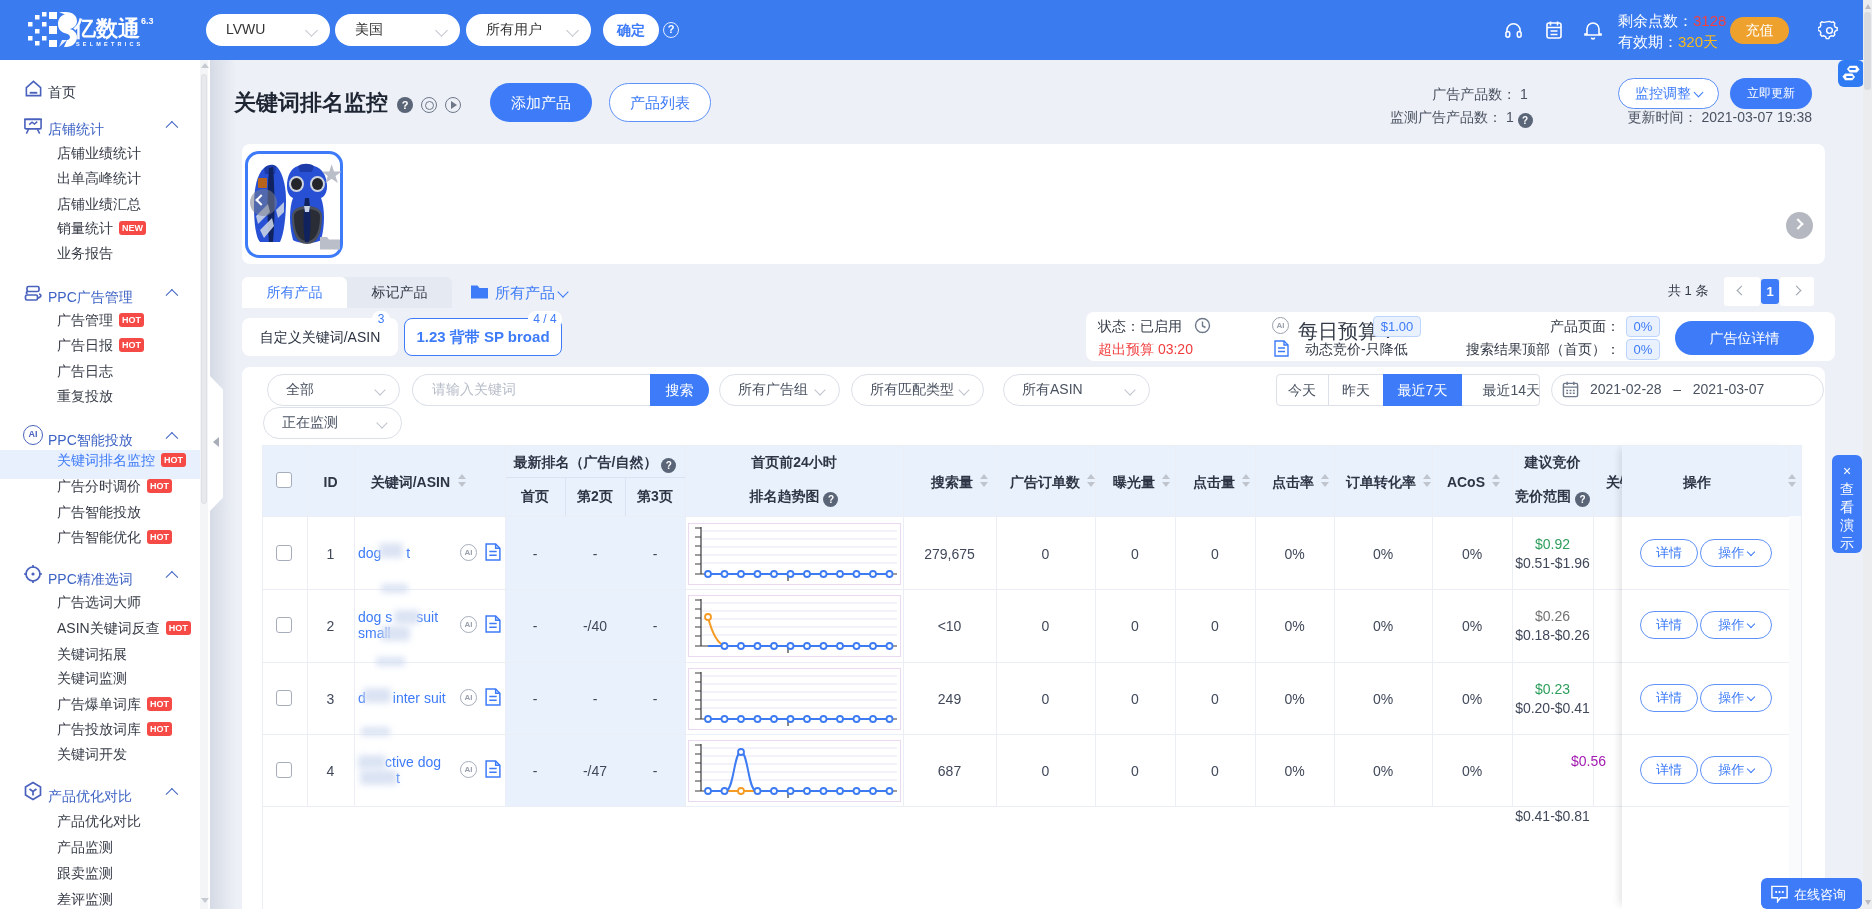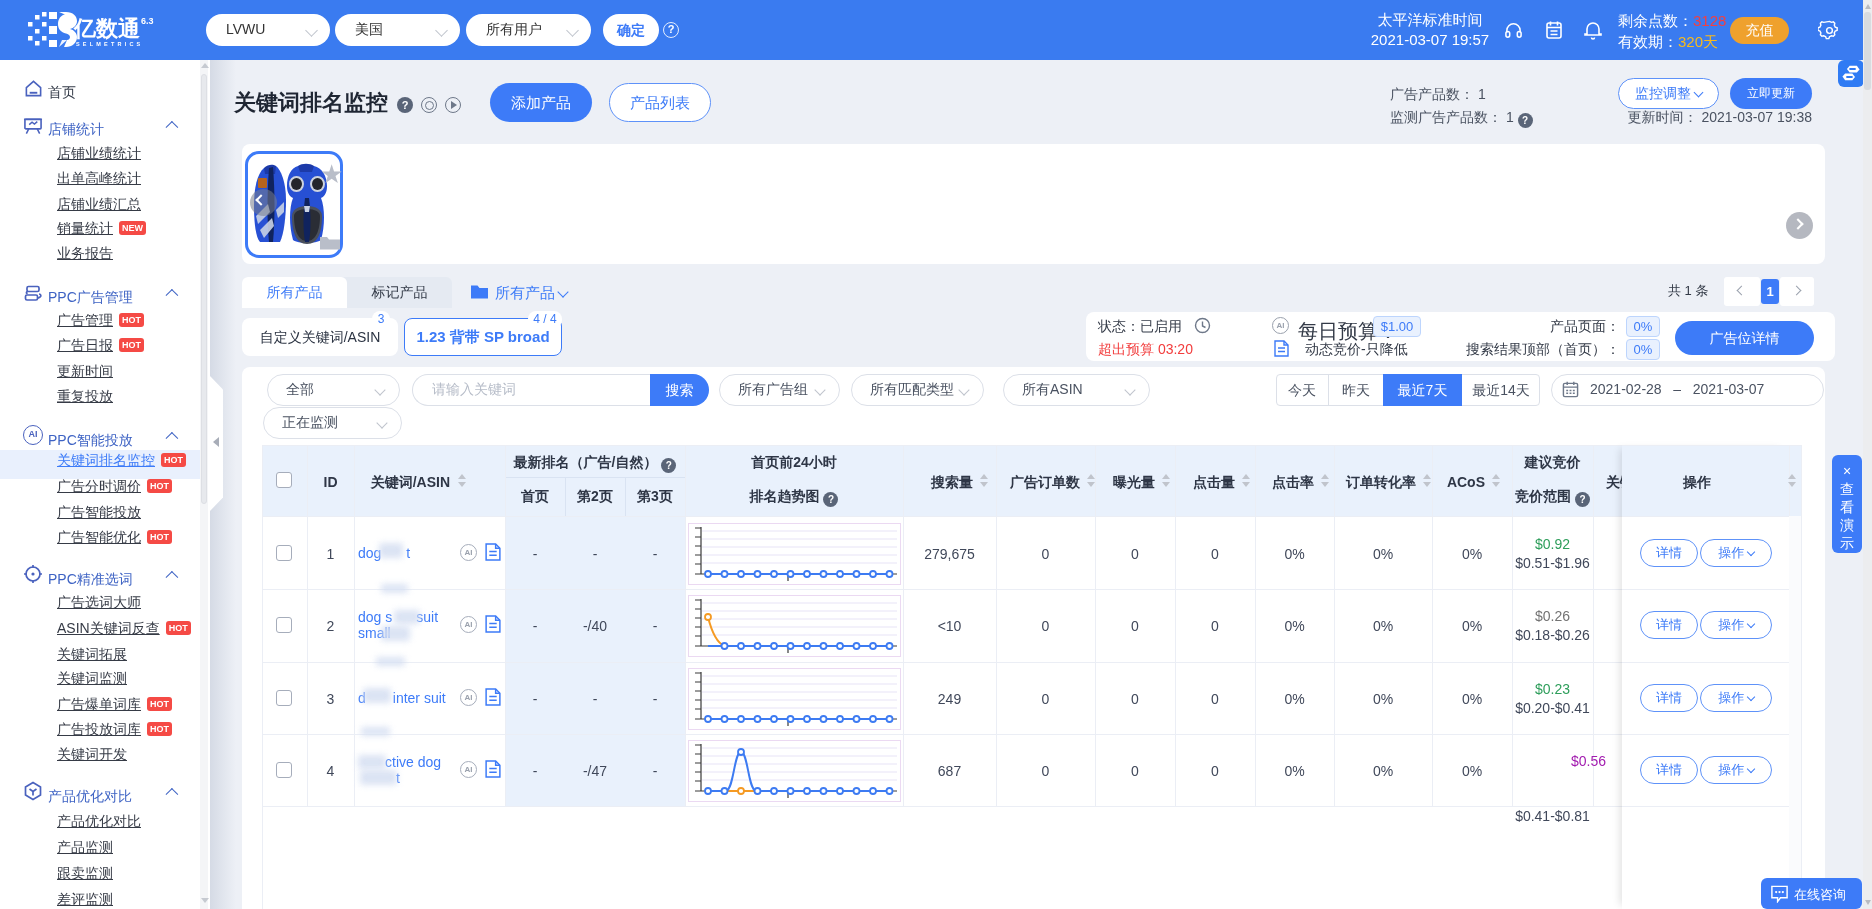--- a/index.html
+++ b/index.html
@@ -9,21 +9,21 @@
 
 #topbar { position:absolute; left:0; top:0; width:1872px; height:60px; background:#3A7BF0; }
 .tb-pill { position:absolute; top:14px; height:32px; background:#fff; border-radius:16px; font-size:14px; color:#333; }
 .tb-pill .lbl { position:absolute; left:20px; top:7px; }
 .tb-caret { position:absolute; right:14px; top:12px; width:9px; height:9px; }
 .caret:before { content:""; display:block; width:8px; height:8px; border-right:1.5px solid #BFC4CC; border-bottom:1.5px solid #BFC4CC; transform:rotate(45deg); }
 
 #sidebar { position:absolute; left:0; top:60px; width:210px; height:849px; background:#fff; }
 .m-top { position:absolute; left:0; height:34px; width:200px; font-size:14px; color:#3E63C4; }
 .m-top .txt { position:absolute; left:48px; top:8px; }
-.m-sub { position:absolute; left:57px; height:26px; font-size:14px; color:#363B46; white-space:nowrap;text-decoration:underline; }
+.m-sub { position:absolute; left:57px; height:26px; font-size:14px; color:#363B46; white-space:nowrap; }
 .badge { display:inline-block; background:#F54A45; color:#fff; font-size:9px; font-weight:bold; border-radius:3px; padding:2px 3px; vertical-align:2px; margin-left:6px; letter-spacing:0; }
 
 #content { position:absolute; left:210px; top:60px; width:1662px; height:849px; background:#EDF0F6; }
 .panel { position:absolute; background:#fff; border-radius:8px; }
 .btn-blue { background:#3D7BF8; color:#fff; border-radius:20px; text-align:center; }
 .btn-line { background:#fff; color:#3D7BF8; border:1px solid #5E92F9; border-radius:20px; text-align:center; }
 .chip { background:#E9F1FE; color:#3D7BF8; border:1px solid #BDD5FD; border-radius:4px; font-size:13px; text-align:center; }
 .sb-caret { position:absolute; left:166px; width:9px; height:9px; }
 .sb-caret:before { content:""; display:block; width:8px; height:8px; border-right:1.6px solid #3E63C4; border-top:1.6px solid #3E63C4; transform:rotate(-45deg) translate(-1px,3px); }
 .f-pill { position:absolute; height:32px; background:#fff; border:1px solid #DCE0E8; border-radius:16px; font-size:14px; color:#4A5261; }
@@ -73,21 +73,20 @@
       <span class="lbl">美国</span>
       <span class="tb-caret caret"></span>
     </div>
   <div class="tb-pill" style="left:466px;width:125px">
       <span class="lbl">所有用户</span>
       <span class="tb-caret caret"></span>
     </div>
   <div class="tb-pill" style="left:603px;width:56px;color:#3D7BF8;font-weight:bold;text-align:center;line-height:32px">确定</div>
   <div class="abs" style="left:663px;top:22px;width:16px;height:16px;border:1.5px solid rgba(255,255,255,.85);border-radius:50%;color:#fff;font-size:11px;font-weight:bold;text-align:center;line-height:13px">?</div>
 
-  <div class="abs" style="left:1320px;top:10px;width:220px;text-align:center;color:#fff;font-size:15px;line-height:20px">太平洋标准时间<br>2021-03-07 19:57</div>
   <svg class="abs" style="left:1504px;top:21px" width="19" height="19" viewBox="0 0 20 20" fill="none" stroke="#fff" stroke-width="1.6">
       <path d="M3 12 v-2 a7 7 0 0 1 14 0 v2"></path>
       <rect x="2" y="11" width="4" height="6" rx="2"></rect>
       <rect x="14" y="11" width="4" height="6" rx="2"></rect>
     </svg>
   <svg class="abs" style="left:1544px;top:20px" width="20" height="20" viewBox="0 0 20 20" fill="none" stroke="#fff" stroke-width="1.6">
       <rect x="3" y="3" width="14" height="15" rx="2"></rect>
       <path d="M3 7.5 h14 M6.5 1.5 v4 M13.5 1.5 v4 M6.5 11 h7 M6.5 14.5 h7"></path>
     </svg>
   <svg class="abs" style="left:1583px;top:20px" width="20" height="20" viewBox="0 0 20 20" fill="none" stroke="#fff" stroke-width="1.6">
@@ -126,21 +125,21 @@
       <rect x="4" y="2.5" width="12" height="5" rx="1.5"></rect>
       <rect x="2.5" y="11" width="12" height="5" rx="1.5"></rect>
       <path d="M16 10 c2 0 2.5 2 1 3 l-2 1.2 M4.5 10 c-2 -1 -1 -2.5 0.5 -2.5"></path>
     </svg>
   <div class="m-top" style="top:221px">
       <span class="txt">PPC广告管理</span>
     </div>
     <div class="sb-caret" style="top:228px"></div>
   <div class="m-sub" style="top:252px">广告管理<span class="badge">HOT</span></div>
   <div class="m-sub" style="top:277px">广告日报<span class="badge">HOT</span></div>
-  <div class="m-sub" style="top:303px">更新时间</div>
+  <div class="m-sub" style="top:303px">广告日志</div>
   <div class="m-sub" style="top:328px">重复投放</div>
   <div class="abs" style="left:23px;top:365px;width:20px;height:20px;border:1.7px solid #4A62BE;border-radius:50%;color:#4A62BE;font-size:9px;font-weight:bold;text-align:center;line-height:17px">AI</div>
   <div class="m-top" style="top:364px">
       <span class="txt">PPC智能投放</span>
     </div>
     <div class="sb-caret" style="top:371px"></div>
   <div class="abs" style="left:0;top:390px;width:202px;height:29px;background:#E9F0FD"></div>
   <div class="m-sub" style="top:392px;color:#3D7BF8">关键词排名监控<span class="badge">HOT</span></div>
   <div class="m-sub" style="top:418px">广告分时调价<span class="badge">HOT</span></div>
   <div class="m-sub" style="top:444px">广告智能投放</div>
@@ -186,21 +185,21 @@
 <div id="content">
 
   <div class="abs" style="left:24px;top:28px;font-size:22px;font-weight:bold;color:#1F2633">关键词排名监控</div>
   <div class="abs" style="left:187px;top:37px;width:16px;height:16px;background:#5A6578;color:#fff;border-radius:50%;font-size:11px;font-weight:bold;text-align:center;line-height:16px">?</div>
   <div class="abs" style="left:211px;top:37px;width:16px;height:16px;border:1.5px solid #6E7889;border-radius:50%"></div>
   <div class="abs" style="left:214.5px;top:40.5px;width:9px;height:9px;border:1.5px solid #6E7889;border-radius:50%"></div>
   <div class="abs" style="left:235px;top:37px;width:16px;height:16px;border:1.5px solid #6E7889;border-radius:50%"></div>
   <div class="abs" style="left:241px;top:41px;width:0;height:0;border-top:4px solid transparent;border-bottom:4px solid transparent;border-left:6px solid #6E7889"></div>
   <div class="btn-blue abs" style="left:280px;top:23px;width:102px;height:39px;font-size:15px;line-height:39px">添加产品</div>
   <div class="btn-line abs" style="left:399px;top:23px;width:102px;height:39px;font-size:15px;line-height:37px">产品列表</div>
-  <div class="abs" style="left:1180px;top:26px;width:180px;font-size:14px;color:#4A5261;text-align:left">广告产品数：&nbsp;1</div>
+  <div class="abs" style="left:1180px;top:26px;width:180px;font-size:14px;color:#4A5261;text-align:center">广告产品数：&nbsp;1</div>
   <div class="abs" style="left:1180px;top:49px;width:180px;font-size:14px;color:#4A5261;text-align:left">监测广告产品数：&nbsp;1&nbsp;<span class="qm"></span></div>
   <div class="abs" style="left:1408px;top:18px;width:101px;height:31px;border:1px solid #5E92F9;border-radius:16px;background:#fff;color:#3D7BF8;font-size:14px;text-align:center;line-height:29px">监控调整 <span style="display:inline-block;width:7px;height:7px;border-right:1.4px solid #3D7BF8;border-bottom:1.4px solid #3D7BF8;transform:rotate(45deg);vertical-align:2px"></span></div>
   <div class="btn-blue abs" style="left:1520px;top:18px;width:82px;height:31px;font-size:12px;line-height:31px;border-radius:16px">立即更新</div>
   <div class="abs" style="left:1320px;top:49px;width:282px;font-size:14px;color:#4A5261;text-align:right">更新时间：&nbsp;2021-03-07 19:38</div>
 
   <div class="panel" style="left:32px;top:84px;width:1583px;height:120px"></div>
   <div class="abs" style="left:35px;top:91px;width:98px;height:107px;border:3px solid #3D7BF8;border-radius:14px;background:#fff;overflow:hidden">
     <svg width="92" height="101" viewBox="0 0 92 101">
       <g>
         <path d="M16 14 C9 20 6 34 6 52 C6 70 8 84 12 88 L32 88 C36 80 38 62 38 46 C38 28 33 16 28 12 Z" fill="#2750D4"></path>
@@ -290,21 +289,21 @@
         <span class="f-caret"></span>
       </div>
     <div class="f-pill" style="left:793px;top:314px;width:147px">
         <span class="lbl">所有ASIN</span>
         <span class="f-caret"></span>
       </div>
     <div class="abs" style="left:1066px;top:314px;width:264px;height:32px;background:#fff;border:1px solid #DCE0E8;border-radius:4px"></div>
     <div class="abs" style="left:1066px;top:314px;width:53px;height:32px;font-size:14px;color:#4A5261;text-align:center;line-height:32px;border-right:1px solid #DCE0E8">今天</div>
     <div class="abs" style="left:1119px;top:314px;width:54px;height:32px;font-size:14px;color:#4A5261;text-align:center;line-height:32px">昨天</div>
     <div class="abs" style="left:1173px;top:314px;width:79px;height:32px;background:#3D7BF8;font-size:14px;color:#fff;text-align:center;line-height:32px">最近7天</div>
-    <div class="abs" style="left:1252px;top:314px;width:78px;height:32px;font-size:14px;color:#4A5261;text-align:center;line-height:32px">最近14天</div>
+    <div class="abs" style="left:1252px;top:314px;width:78px;height:32px;font-size:14px;color:#4A5261;text-align:right;line-height:32px">最近14天</div>
     <div class="abs" style="left:1341px;top:314px;width:273px;height:32px;background:#fff;border:1px solid #DCE0E8;border-radius:16px"></div>
     <svg class="abs" style="left:1352px;top:321px" width="17" height="17" viewBox="0 0 18 18" fill="none" stroke="#6E7889" stroke-width="1.5">
         <rect x="1.5" y="2.5" width="15" height="14" rx="1.5"></rect>
         <path d="M1.5 6.5 h15 M5.5 0.8 v3.5 M12.5 0.8 v3.5 M4.5 10 h2 M8 10 h2 M11.5 10 h2 M4.5 13 h2 M8 13 h2 M11.5 13 h2"></path>
       </svg>
     <div class="abs" style="left:1380px;top:321px;font-size:14px;color:#4A5261">2021-02-28&nbsp;&nbsp;&nbsp;–&nbsp;&nbsp;&nbsp;2021-03-07</div>
     <div class="f-pill" style="left:53px;top:347px;width:139px">
         <span class="lbl">正在监测</span>
         <span class="f-caret"></span>
       </div>

